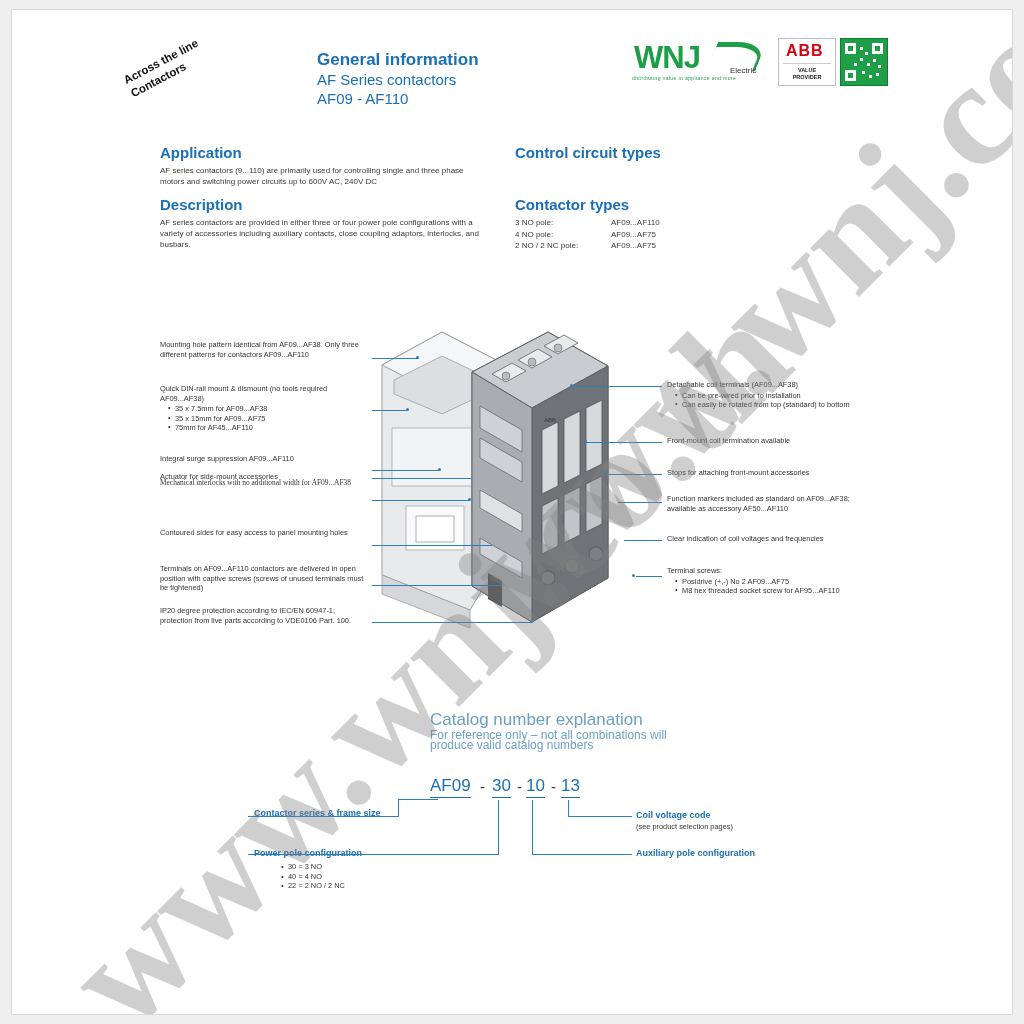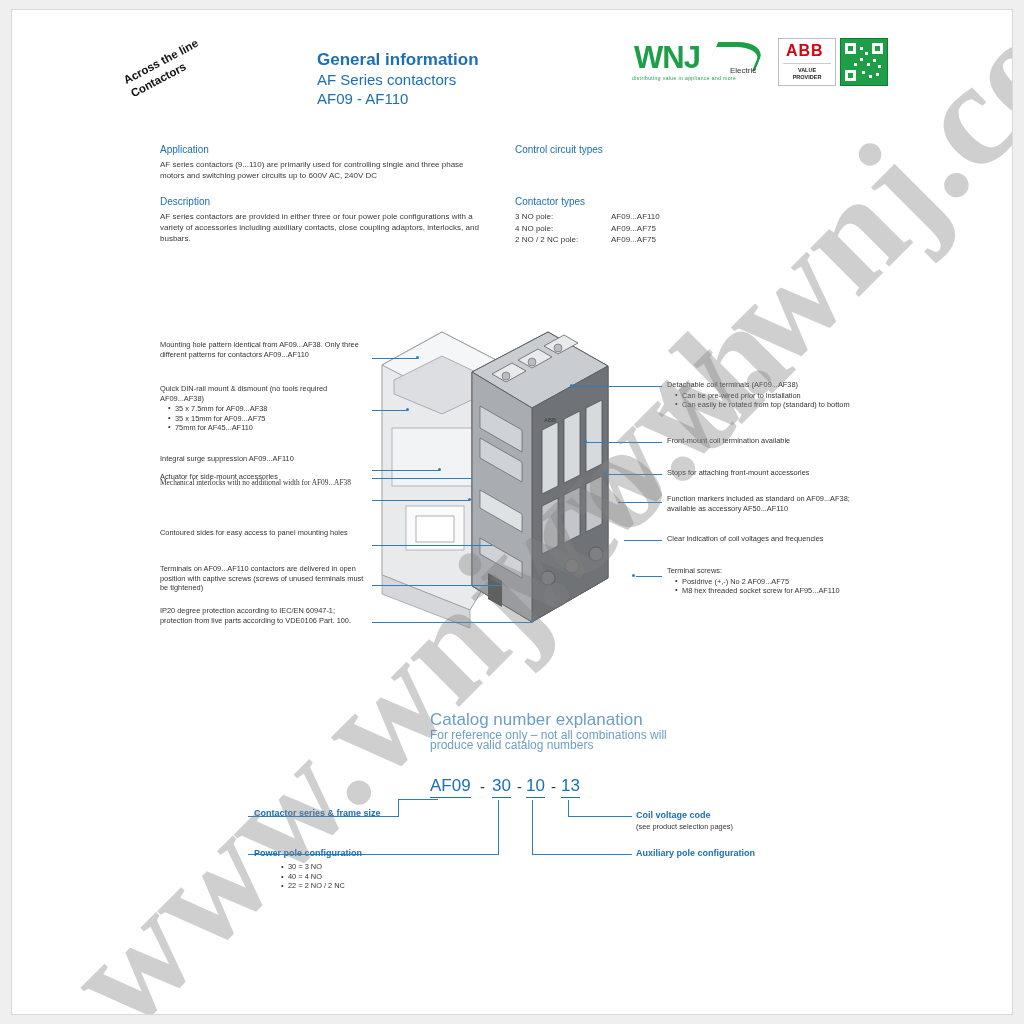--- a/index.html
+++ b/index.html
@@ -61,21 +61,21 @@
     border-top:1px solid #ccc;padding-top:3px;
   }
   .logo-qr{
     position:absolute;left:828px;top:28px;width:46px;height:46px;
     background:#1f9e48;border:1px solid #0d7d33;
   }
   .qr-inner{position:absolute;left:4px;top:4px;width:38px;height:38px;}
   .qr-inner div{position:absolute;background:#fff;}
 
   
-  .sec-h{font-size:10px;font-weight:normal;color:#1b6fb5;margin-bottom:4px;}
+  .sec-h{font-size:15px;font-weight:bold;color:#1b6fb5;margin-bottom:4px;}
   .sec-p{font-size:8px;color:#3a3a3a;line-height:11px;}
   .colL{position:absolute;left:148px;width:330px;}
   .colR{position:absolute;left:503px;width:345px;}
   #app{top:134px;}
   #desc{top:186px;}
   #cct{top:134px;}
   #ctypes{top:186px;}
   .ctype-row{font-size:8px;color:#3a3a3a;line-height:11.5px;}
   .ctype-row span.lbl{display:inline-block;width:96px;}
 

